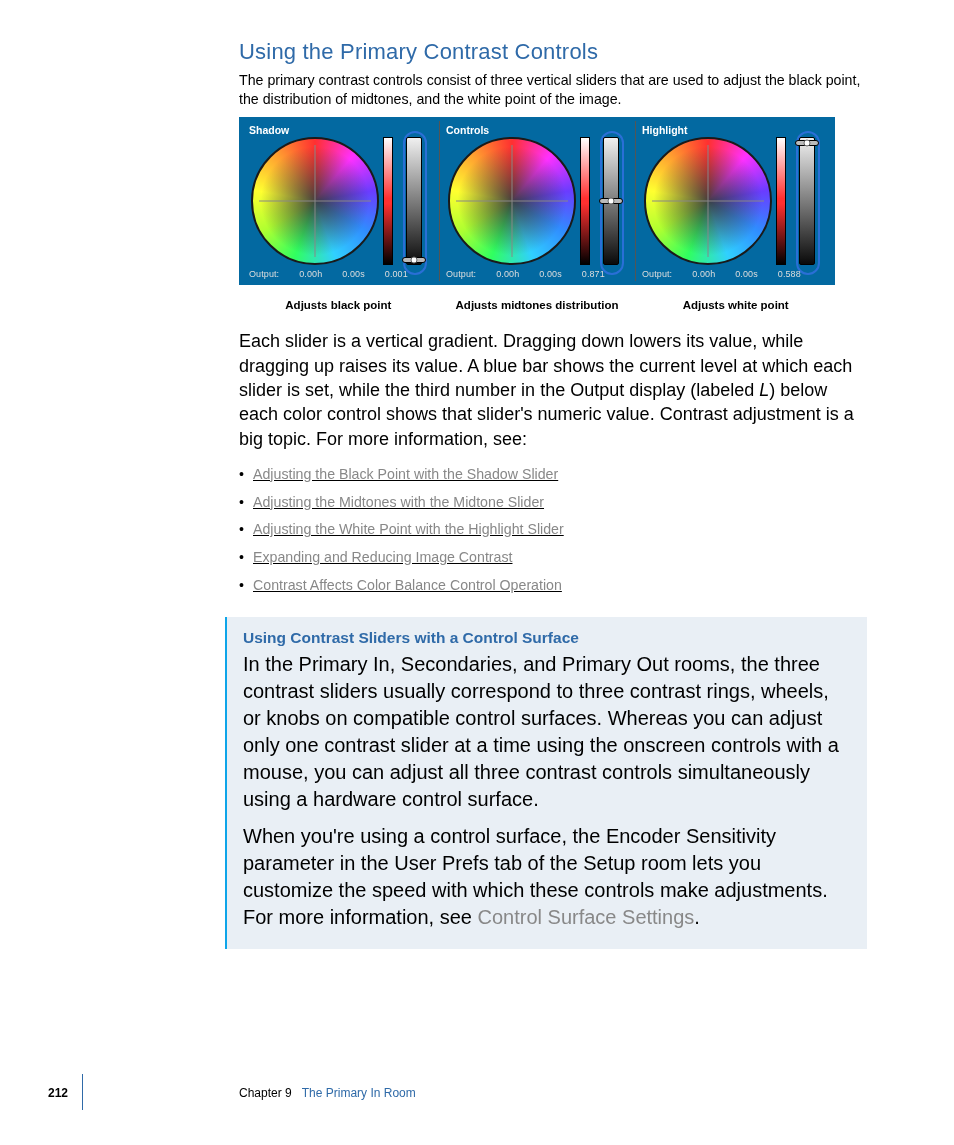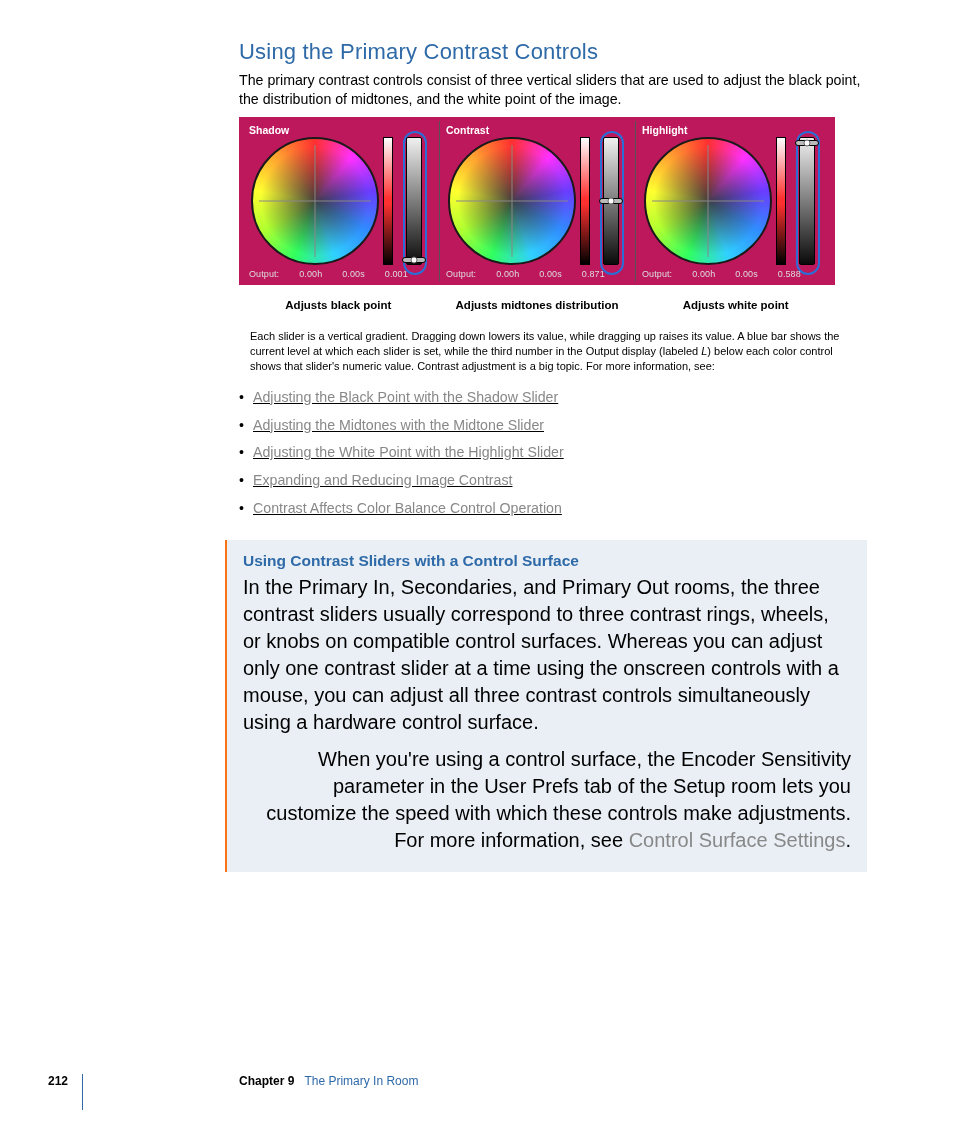--- a/index.html
+++ b/index.html
@@ -25,21 +25,21 @@
     font-weight: 400;
     margin-bottom: 6px;
     letter-spacing: 0.2px;
   }
   .intro {
     font-size: 14.2px;
     line-height: 1.35;
     margin-bottom: 8px;
   }
   .figure {
-    background: #be185d;
+    background: #0369a1;
     display: flex;
     gap: 0;
     padding: 4px 4px 4px 4px;
     width: 596px;
     position: relative;
   }
   .panel {
     position: relative;
     width: 198px;
     height: 160px;
@@ -125,24 +125,23 @@
     width:596px;
     margin:14px 0 18px 0;
   }
   .caption {
     flex:1;
     text-align:center;
     font-size:11.5px;
     font-weight:600;
   }
   .para2 {
-    font-size:11px;
+    font-size:18px;
     line-height:1.35;
     margin-bottom:10px;
-    margin-left:11px;
   }
   .para2 em { font-style: italic; }
   ul.links {
     list-style:none;
     padding:0;
     margin:6px 0 18px 0;
     text-decoration:underline;
   }
   ul.links li {
     font-size:14.2px;
@@ -153,54 +152,54 @@
   }
   ul.links li::before {
     content:"•";
     position:absolute;
     left:0;
     color:#000;
   }
   ul.links li .link { color:#888; }
   .sidebar-box {
     background:#e9eff5;
-    border-left:2px solid #f97316;
+    border-left:2px solid #0ea5e9;
     padding:12px 16px 14px 16px;
     margin-left:-14px;
     width:642px;
   }
   .sidebar-box h3 {
     color:#2f6aa8;
     font-size:15.5px;
     font-weight:600;
     margin-bottom:4px;
   }
   .sidebar-box p {
     font-size:20px;
     line-height:1.35;
     margin-bottom:10px;
   }
-  .sidebar-box p:last-child { margin-bottom:4px;text-align:right;}
+  .sidebar-box p:last-child { margin-bottom:4px;}
   .sidebar-box .link { color:#888; }
 
   .footer {
     position:absolute;
     left:48px;
     bottom:45px;
     display:flex;
-    align-items:flex-start;
+    align-items:flex-end;
     font-size:12px;
   }
   .pagenum { font-weight:700; margin-right:14px; }
   .vbar {
     width:1px; height:36px; background:#2f6aa8;
     margin-right:156px;
     margin-bottom:-10px;
   }
-  .chapter { font-weight:700; margin-right:10px;}
+  .chapter { font-weight:400; margin-right:10px;}
   .chname { color:#2f6aa8; }
 </style>
 </head>
 <body>
 
 <div class="page">
   <div class="content">
     <h2 class="heading">Using the Primary Contrast Controls</h2>
     <p class="intro">The primary contrast controls consist of three vertical sliders that are used to adjust the black point, the distribution of midtones, and the white point of the image.</p>
 
@@ -214,21 +213,21 @@
           </div>
           <div class="intensity"></div>
           <div class="slider-wrap">
             <div class="highlight-ring"></div>
             <div class="slider-bar"></div>
             <div class="slider-handle" style="top: 123.56px;"></div>
           </div>
           <div class="output"><span>Output:</span><span>0.00h</span><span>0.00s</span><span>0.001</span></div>
         </div>
         <div class="panel">
-          <div class="plabel">Contrast</div>
+          <div class="plabel">Controls</div>
           <div class="wheel">
             <div class="cross-h"></div>
             <div class="cross-v"></div>
           </div>
           <div class="intensity"></div>
           <div class="slider-wrap">
             <div class="highlight-ring"></div>
             <div class="slider-bar"></div>
             <div class="slider-handle" style="top: 65px;"></div>
           </div>

